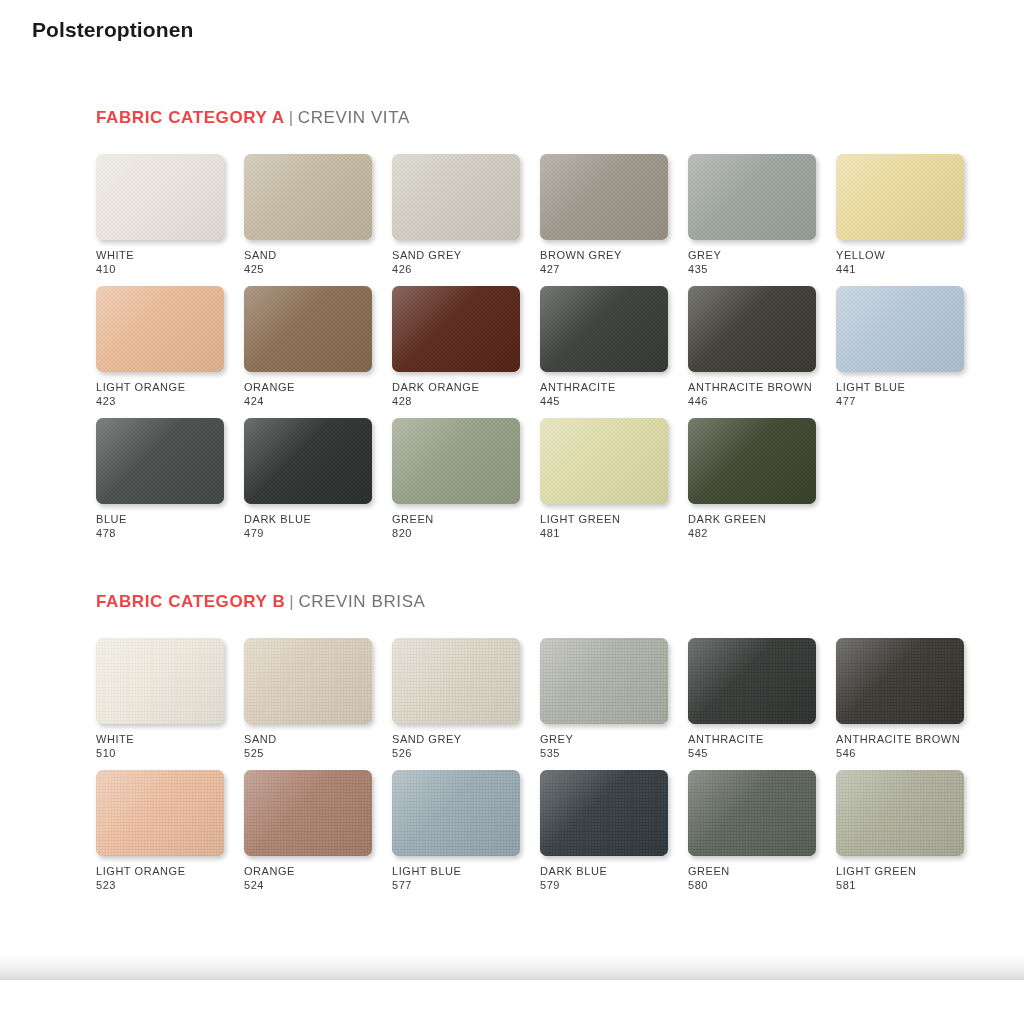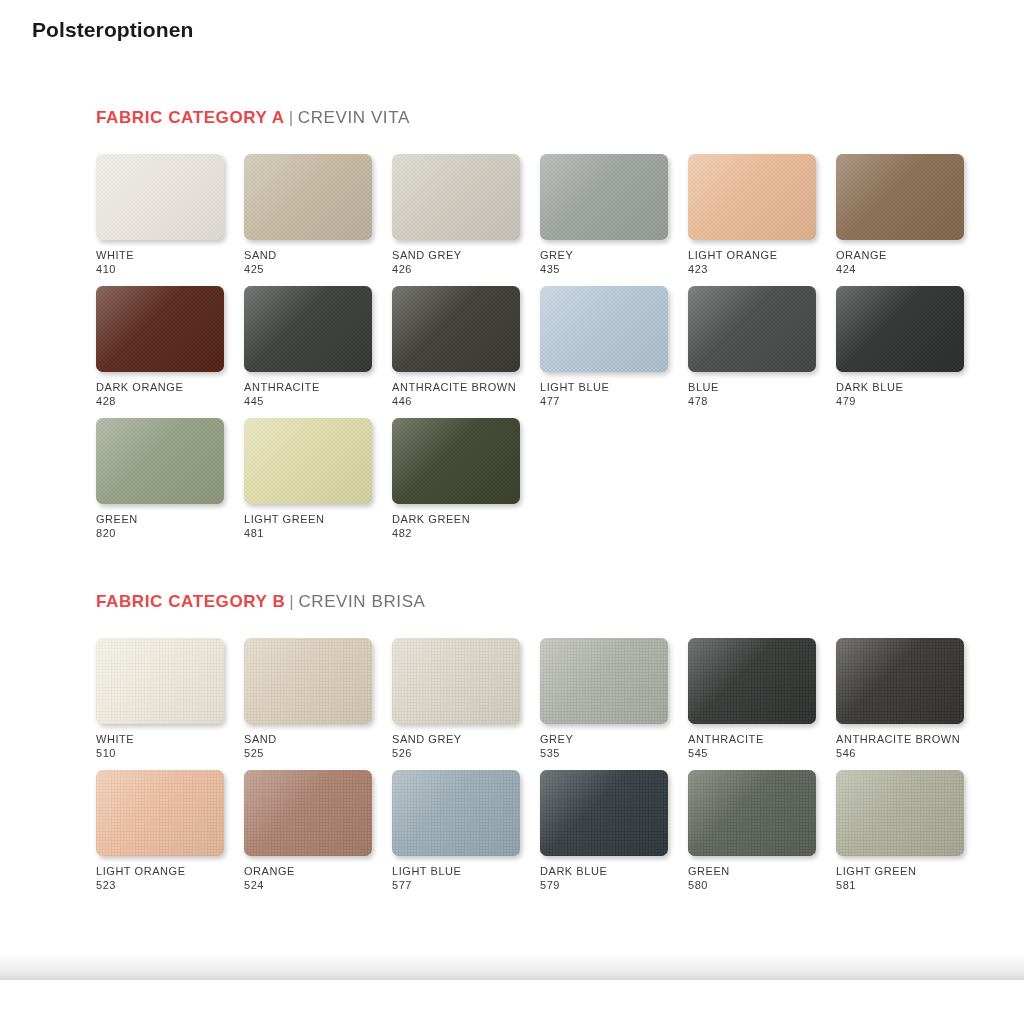--- a/index.html
+++ b/index.html
@@ -135,30 +135,46 @@
 
         <div class="swatch-cell">
           <div class="swatch" style="background:#d6d2c6">
             <div class="weave" style="background-image: radial-gradient(#b6b2a6 45%, transparent 46%), radial-gradient(#b6b2a6 45%, transparent 46%); background-size: 4px 4px; background-position: 0 0, 2px 2px;"></div>
             <div class="sheen"></div>
           </div>
           <div class="swatch-label">SAND GREY</div>
           <div class="swatch-code">426</div>
         </div>
 
+        <div class="swatch-cell">
+          <div class="swatch" style="background:#a39c90">
+            <div class="weave" style="background-image: radial-gradient(#857f74 45%, transparent 46%), radial-gradient(#857f74 45%, transparent 46%); background-size: 4px 4px; background-position: 0 0, 2px 2px;"></div>
+            <div class="sheen"></div>
+          </div>
+          <div class="swatch-label">BROWN GREY</div>
+          <div class="swatch-code">427</div>
+        </div>
 
         <div class="swatch-cell">
           <div class="swatch" style="background:#a3a9a4">
             <div class="weave" style="background-image: radial-gradient(#868c88 45%, transparent 46%), radial-gradient(#868c88 45%, transparent 46%); background-size: 4px 4px; background-position: 0 0, 2px 2px;"></div>
             <div class="sheen"></div>
           </div>
           <div class="swatch-label">GREY</div>
           <div class="swatch-code">435</div>
         </div>
 
+        <div class="swatch-cell">
+          <div class="swatch" style="background:#eedfa2">
+            <div class="weave" style="background-image: radial-gradient(#d4c385 45%, transparent 46%), radial-gradient(#d4c385 45%, transparent 46%); background-size: 4px 4px; background-position: 0 0, 2px 2px;"></div>
+            <div class="sheen"></div>
+          </div>
+          <div class="swatch-label">YELLOW</div>
+          <div class="swatch-code">441</div>
+        </div>
 
         <div class="swatch-cell">
           <div class="swatch" style="background:#edbf9c">
             <div class="weave" style="background-image: radial-gradient(#d2a37e 45%, transparent 46%), radial-gradient(#d2a37e 45%, transparent 46%); background-size: 4px 4px; background-position: 0 0, 2px 2px;"></div>
             <div class="sheen"></div>
           </div>
           <div class="swatch-label">LIGHT ORANGE</div>
           <div class="swatch-code">423</div>
         </div>
 

